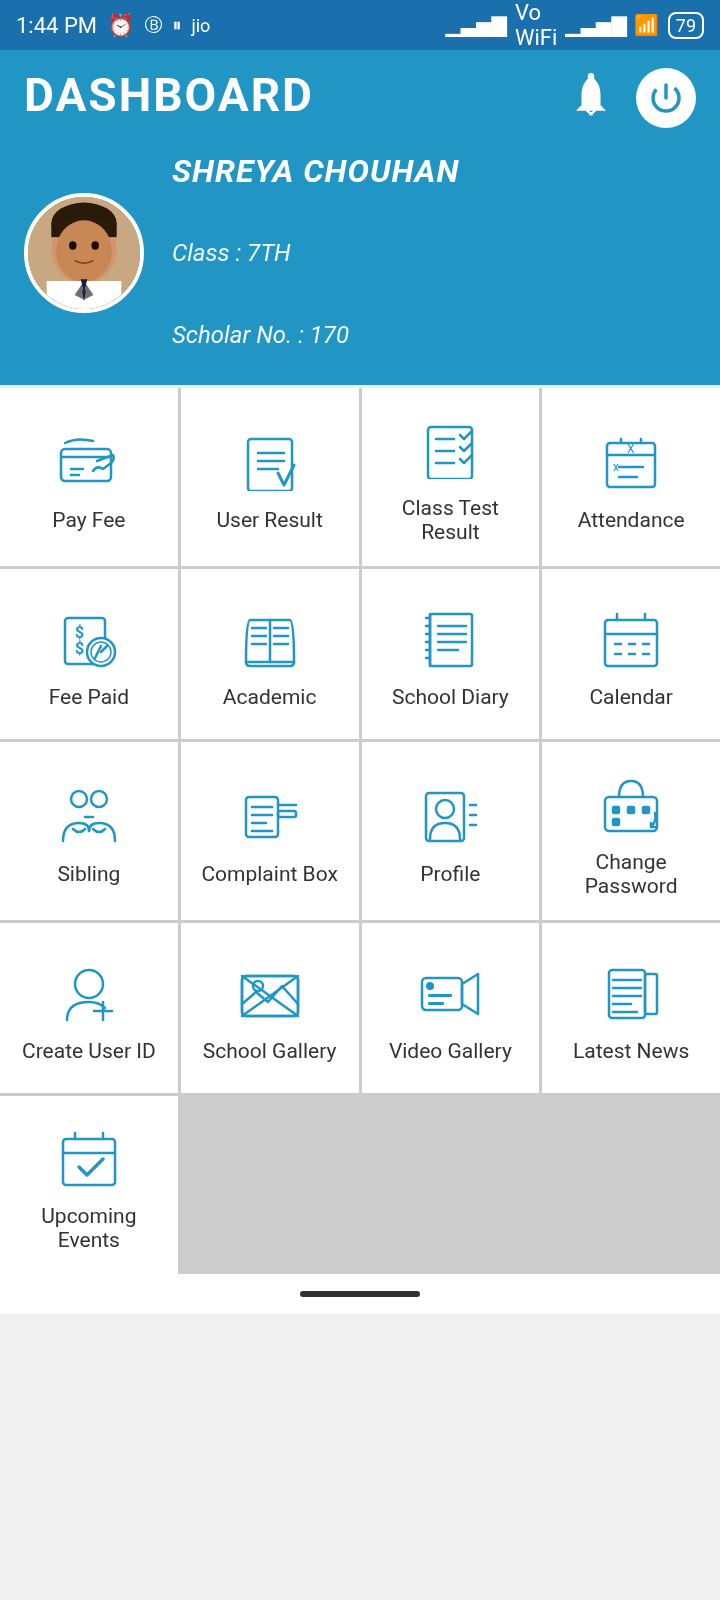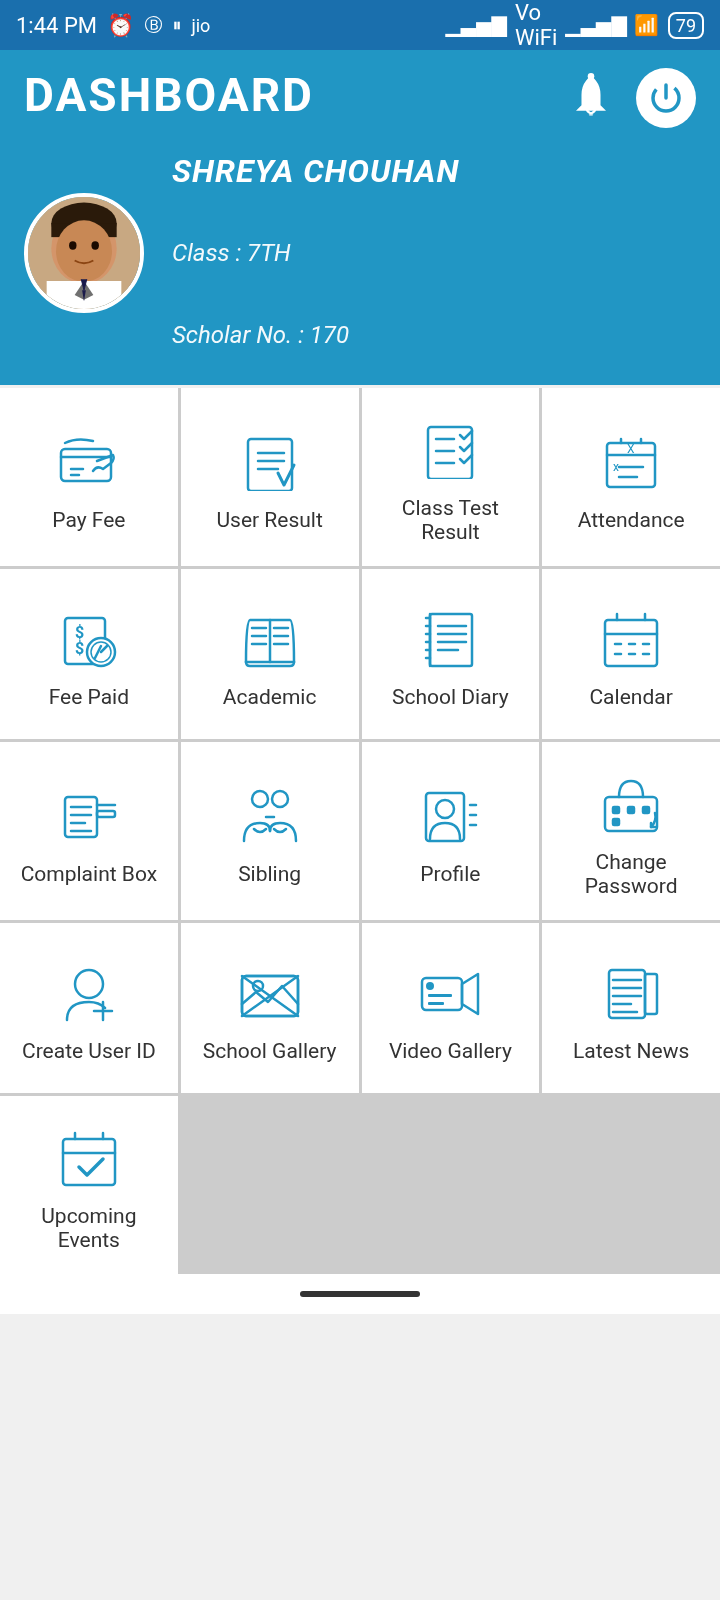--- a/index.html
+++ b/index.html
@@ -338,44 +338,44 @@
     <line x1="16" y1="44" x2="22" y2="44"></line>
     <line x1="30" y1="44" x2="36" y2="44"></line>
     <line x1="44" y1="44" x2="50" y2="44"></line>
   </svg>
       </div>
       <span class="grid-label">Calendar</span>
     </div>
     <div class="grid-item">
       <div class="grid-icon">
         <svg viewBox="0 0 64 58" fill="none" stroke="#2196c4" stroke-width="2.5" stroke-linecap="round" stroke-linejoin="round">
+    <circle cx="22" cy="12" r="8"></circle>
+    <circle cx="42" cy="12" r="8"></circle>
+    <path d="M6 54 Q6 36 22 36 Q32 36 32 44"></path>
+    <path d="M58 54 Q58 36 42 36 Q32 36 32 44"></path>
+    <path d="M16 42 Q22 48 28 42"></path>
+    <path d="M36 42 Q42 48 48 42"></path>
+    <line x1="28" y1="30" x2="36" y2="30"></line>
+  </svg>
+      </div>
+      <span class="grid-label">Sibling</span>
+    </div>
+    <div class="grid-item">
+      <div class="grid-icon">
+        <svg viewBox="0 0 64 58" fill="none" stroke="#2196c4" stroke-width="2.5" stroke-linecap="round" stroke-linejoin="round">
     <rect x="8" y="10" width="32" height="40" rx="3"></rect>
     <rect x="40" y="24" width="18" height="6" rx="2"></rect>
     <line x1="14" y1="20" x2="34" y2="20"></line>
     <line x1="14" y1="28" x2="34" y2="28"></line>
     <line x1="14" y1="36" x2="28" y2="36"></line>
     <line x1="14" y1="44" x2="34" y2="44"></line>
     <line x1="40" y1="18" x2="58" y2="18"></line>
   </svg>
       </div>
       <span class="grid-label">Complaint Box</span>
-    </div>
-    <div class="grid-item">
-      <div class="grid-icon">
-        <svg viewBox="0 0 64 58" fill="none" stroke="#2196c4" stroke-width="2.5" stroke-linecap="round" stroke-linejoin="round">
-    <circle cx="22" cy="12" r="8"></circle>
-    <circle cx="42" cy="12" r="8"></circle>
-    <path d="M6 54 Q6 36 22 36 Q32 36 32 44"></path>
-    <path d="M58 54 Q58 36 42 36 Q32 36 32 44"></path>
-    <path d="M16 42 Q22 48 28 42"></path>
-    <path d="M36 42 Q42 48 48 42"></path>
-    <line x1="28" y1="30" x2="36" y2="30"></line>
-  </svg>
-      </div>
-      <span class="grid-label">Sibling</span>
     </div>
     <div class="grid-item">
       <div class="grid-icon">
         <svg viewBox="0 0 64 58" fill="none" stroke="#2196c4" stroke-width="2.5" stroke-linecap="round" stroke-linejoin="round">
     <rect x="8" y="6" width="38" height="48" rx="3"></rect>
     <circle cx="27" cy="22" r="9"></circle>
     <path d="M12 52 Q12 36 27 36 Q42 36 42 52"></path>
     <line x1="52" y1="18" x2="58" y2="18"></line>
     <line x1="52" y1="28" x2="58" y2="28"></line>
     <line x1="52" y1="38" x2="58" y2="38"></line>

